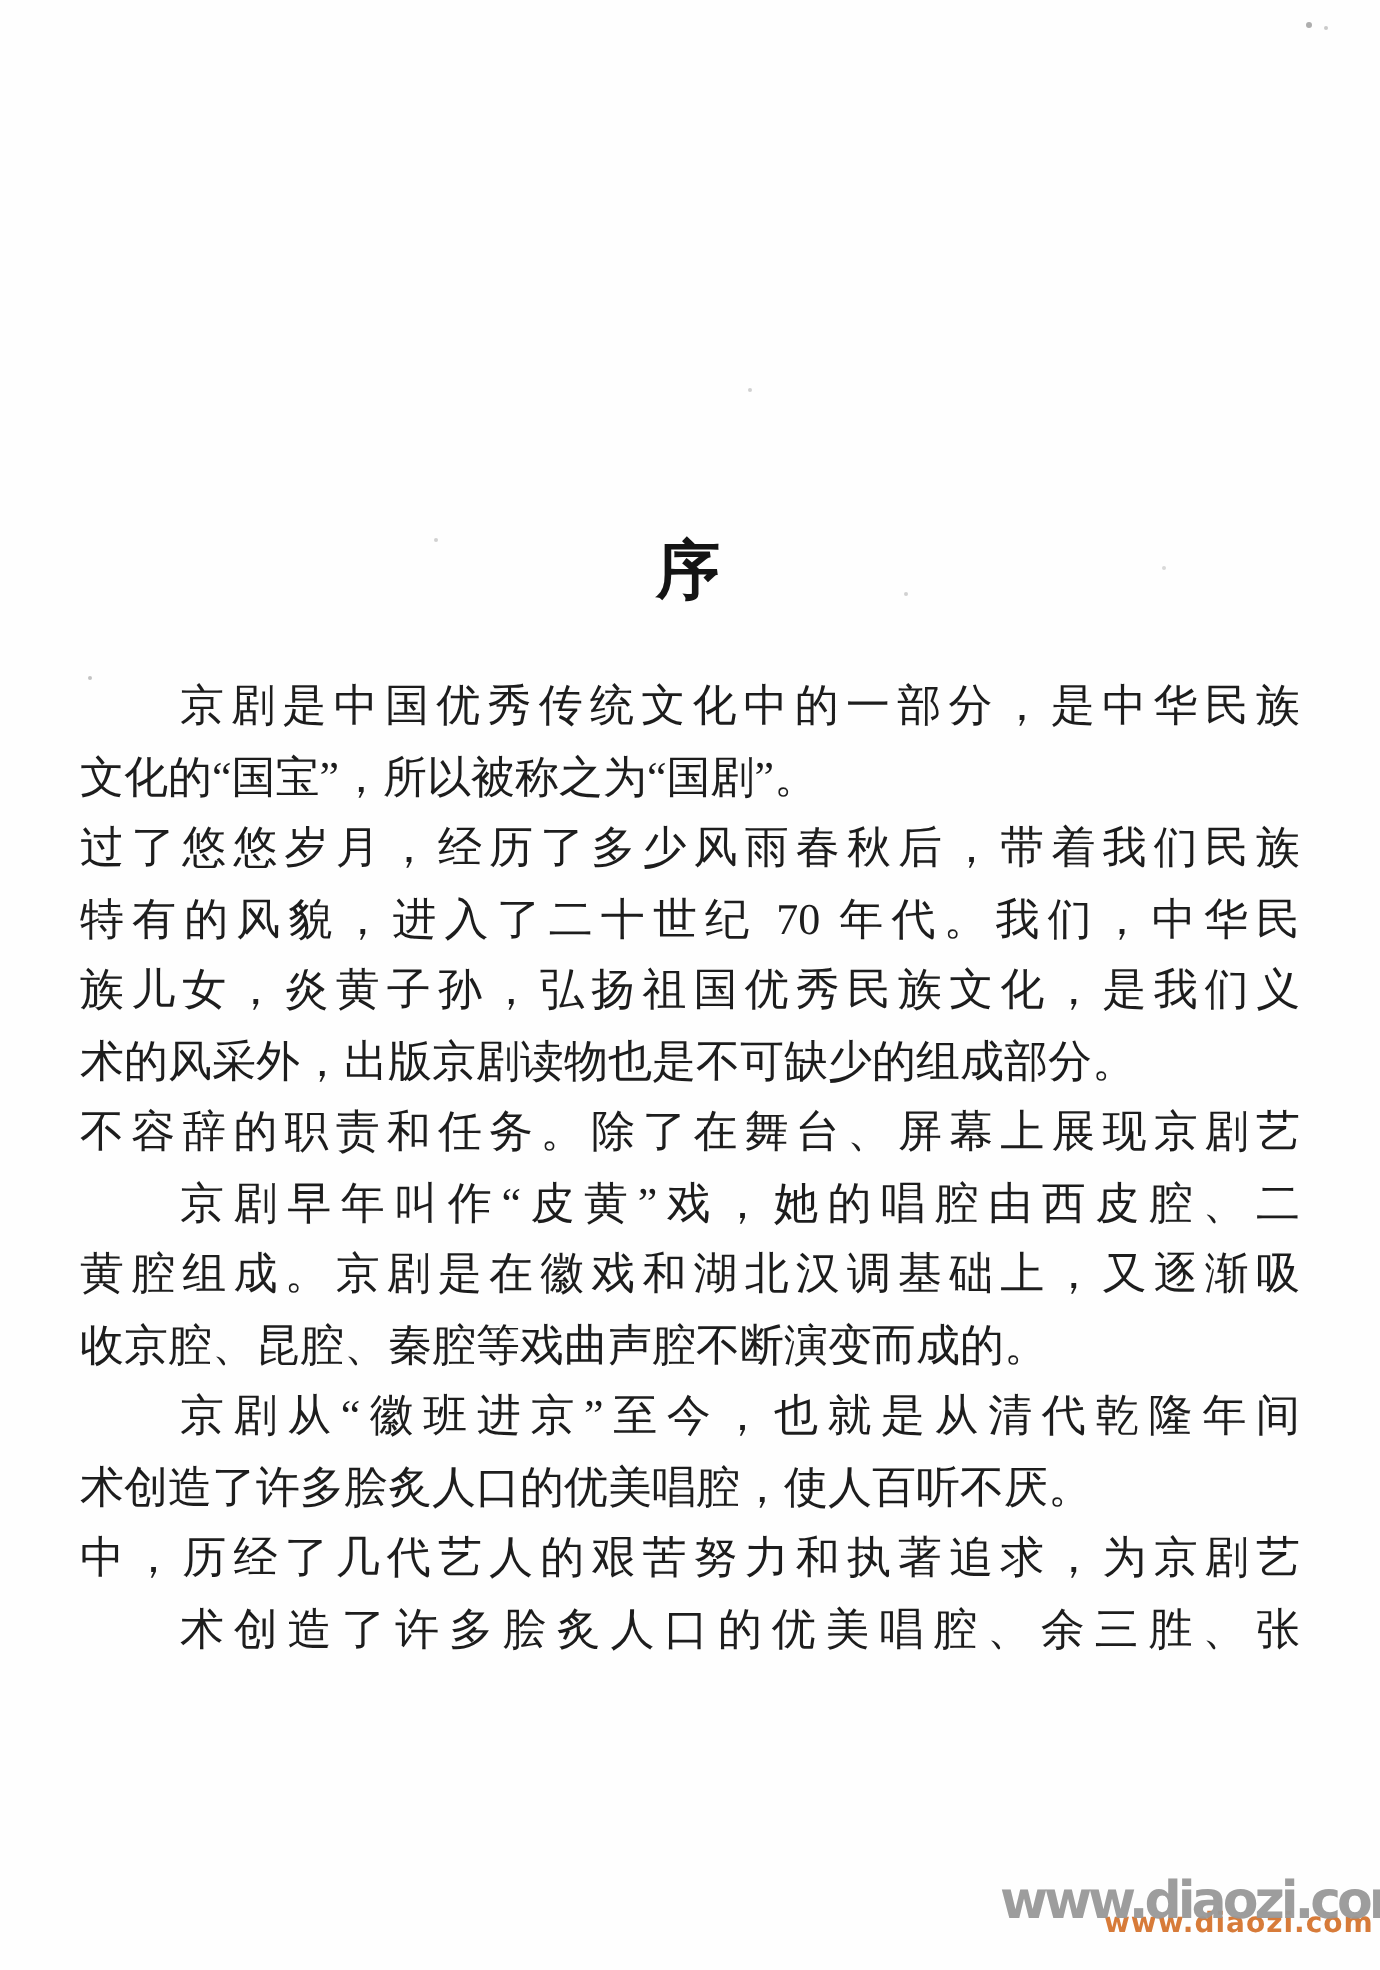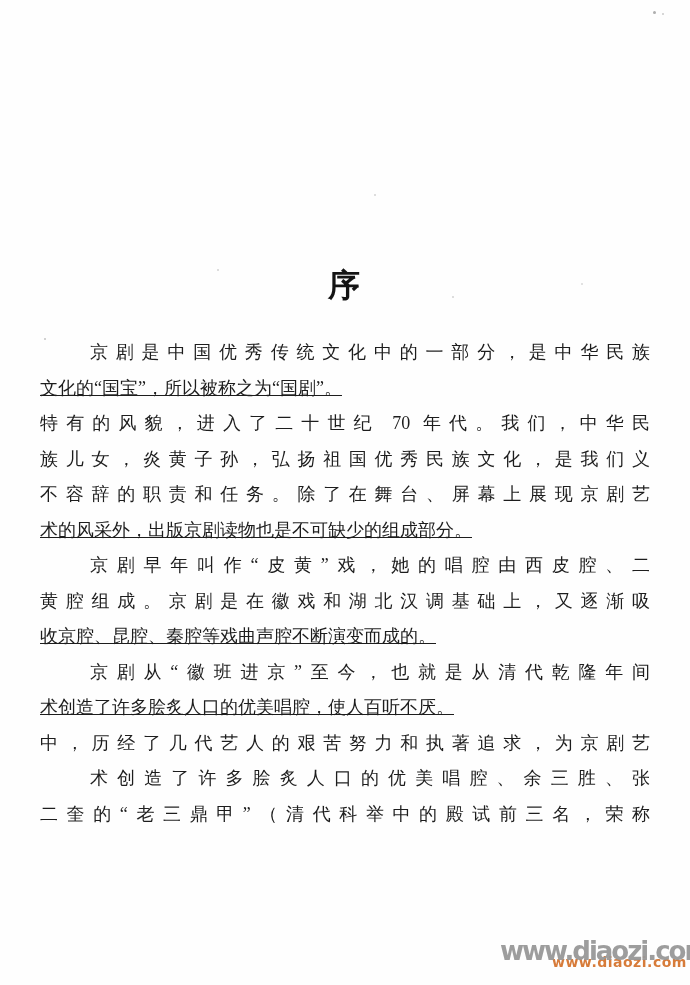--- a/index.html
+++ b/index.html
@@ -13,30 +13,30 @@
   .page{position:absolute;inset:0;background:#fefefe;}
   .doc-title{
     position:absolute;top:243px;left:40px;right:40px;
     text-align:center;
     font-size:32px;font-weight:800;
     letter-spacing:2px;
     color:#141414;
   }
   .text-block{
     position:absolute;top:335px;left:40px;right:40px;
-    font-size:18px;
+    font-size:22px;
   }
   .line{
     height:35.5px;line-height:35.5px;
     text-align:justify;text-align-last:justify;
     white-space:nowrap;overflow:hidden;
     color:#1d1d1d;
   }
   .line.indent{padding-left:50px;}
-  .line.end{text-align-last:left;text-decoration:underline;}
+  .line.end{text-align-last:left;}
   
   .wm-name{
     position:absolute;left:537px;top:893px;
     font-size:50px;font-weight:700;
     color:rgba(62,62,62,0.78);
     letter-spacing:0px;
     z-index:3;white-space:nowrap;
   }
   .wm-url{
     position:absolute;left:500px;top:936px;
@@ -67,32 +67,32 @@
 </head>
 <body>
 
 <div class="page">
 
   <h1 class="doc-title">序</h1>
 
   <div class="text-block">
       <div class="line indent">京剧是中国优秀传统文化中的一部分，是中华民族</div>
       <div class="line end">文化的“国宝”，所以被称之为“国剧”。</div>
+      <div class="line">过了悠悠岁月，经历了多少风雨春秋后，带着我们民族</div>
       <div class="line">特有的风貌，进入了二十世纪 70 年代。我们，中华民</div>
       <div class="line">族儿女，炎黄子孙，弘扬祖国优秀民族文化，是我们义</div>
+      <div class="line end">术的风采外，出版京剧读物也是不可缺少的组成部分。</div>
       <div class="line">不容辞的职责和任务。除了在舞台、屏幕上展现京剧艺</div>
-      <div class="line end">术的风采外，出版京剧读物也是不可缺少的组成部分。</div>
       <div class="line indent">京剧早年叫作“皮黄”戏，她的唱腔由西皮腔、二</div>
       <div class="line">黄腔组成。京剧是在徽戏和湖北汉调基础上，又逐渐吸</div>
       <div class="line end">收京腔、昆腔、秦腔等戏曲声腔不断演变而成的。</div>
       <div class="line indent">京剧从“徽班进京”至今，也就是从清代乾隆年间</div>
       <div class="line end">术创造了许多脍炙人口的优美唱腔，使人百听不厌。</div>
       <div class="line">中，历经了几代艺人的艰苦努力和执著追求，为京剧艺</div>
       <div class="line indent">术创造了许多脍炙人口的优美唱腔、余三胜、张</div>
-      <div class="line">二奎的“老三鼎甲”（清代科举中的殿试前三名，荣称</div>
     </div>
 
 
   <div class="wm-url">www.diaozi.com</div>
 
   <div class="wm-url-small">www.diaozi.com</div>
 
   <span class="speck s1"></span>
   <span class="speck s2"></span>
   <span class="speck s3"></span>

